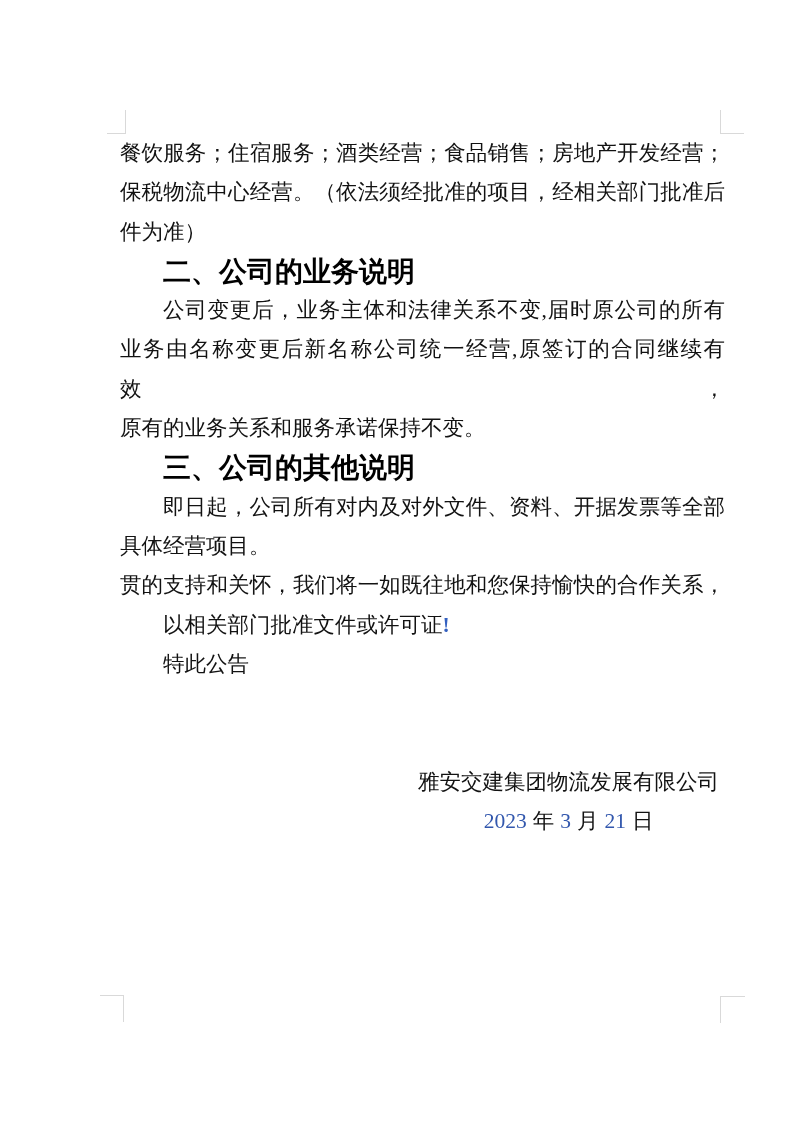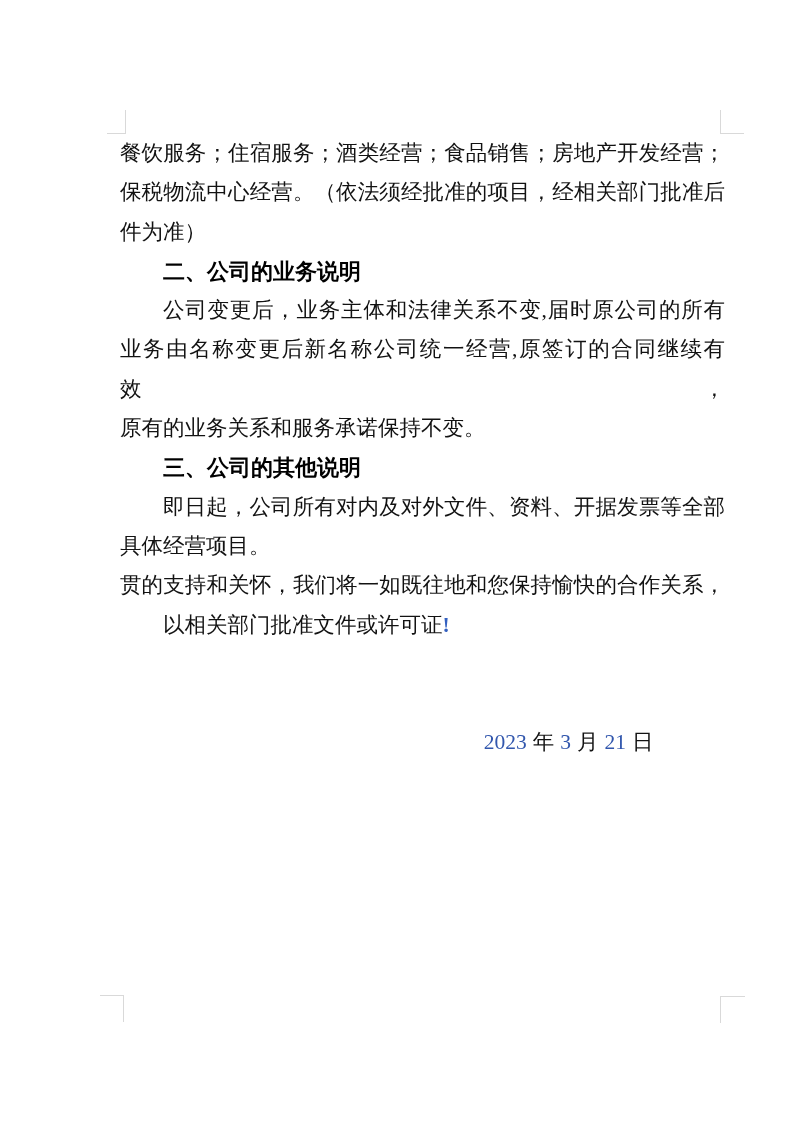--- a/index.html
+++ b/index.html
@@ -21,21 +21,21 @@
     font-size: 21.5px;
     line-height: 39.3px;
     color: #121212;
   }
   .l { min-height: 39.3px; white-space: normal; }
   .fill { text-align: justify; text-align-last: justify; text-justify: inter-character; }
   .indent { text-indent: 43px; }
   .heading {
     font-family: "Liberation Sans", "DejaVu Sans", sans-serif;
     font-weight: bold;
-    font-size: 22px;
+    font-size: 28px;
     color: #000000;
   }
   .mark { font-family: "Liberation Serif", serif; font-weight: bold; }
   
   .signature {
     margin-top: 78.6px;
     margin-left: 292px;
     width: 313px;
     text-align: center;
   }
@@ -67,21 +67,23 @@
     <div class="l indent fill">公司变更后，业务主体和法律关系不变,届时原公司的所有</div>
     <div class="l fill">业务由名称变更后新名称公司统一经营,原签订的合同继续有效，</div>
     <div class="l">原有的业务关系和服务承诺保持不变。</div>
     <div class="l heading indent">三、公司的其他说明</div>
     <div class="l indent fill">即日起，公司所有对内及对外文件、资料、开据发票等全部</div>
     <div class="l">具体经营项目。</div>
     <div class="l fill">贯的支持和关怀，我们将一如既往地和您保持愉快的合作关系，</div>
     <div class="l indent">
       <span>以相关部门批准文件或许可证</span><span class="mark" style="color: rgb(51, 96, 192);">!</span>
     </div>
+    <div class="l indent">特此公告</div>
 
     <div class="signature">
+      <div class="sig-line">雅安交建集团物流发展有限公司</div>
       <div class="sig-line">
         <span class="date-part num" style="color: rgb(50, 87, 173); text-align: right;">2023</span><span class="date-part">年</span><span class="date-part num" style="color: rgb(50, 87, 173);">3</span><span class="date-part">月</span><span class="date-part num" style="color: rgb(50, 87, 173);">21</span><span class="date-part">日</span>
       </div>
     </div>
   </div>
 
 </div>
 
 </body></html>

